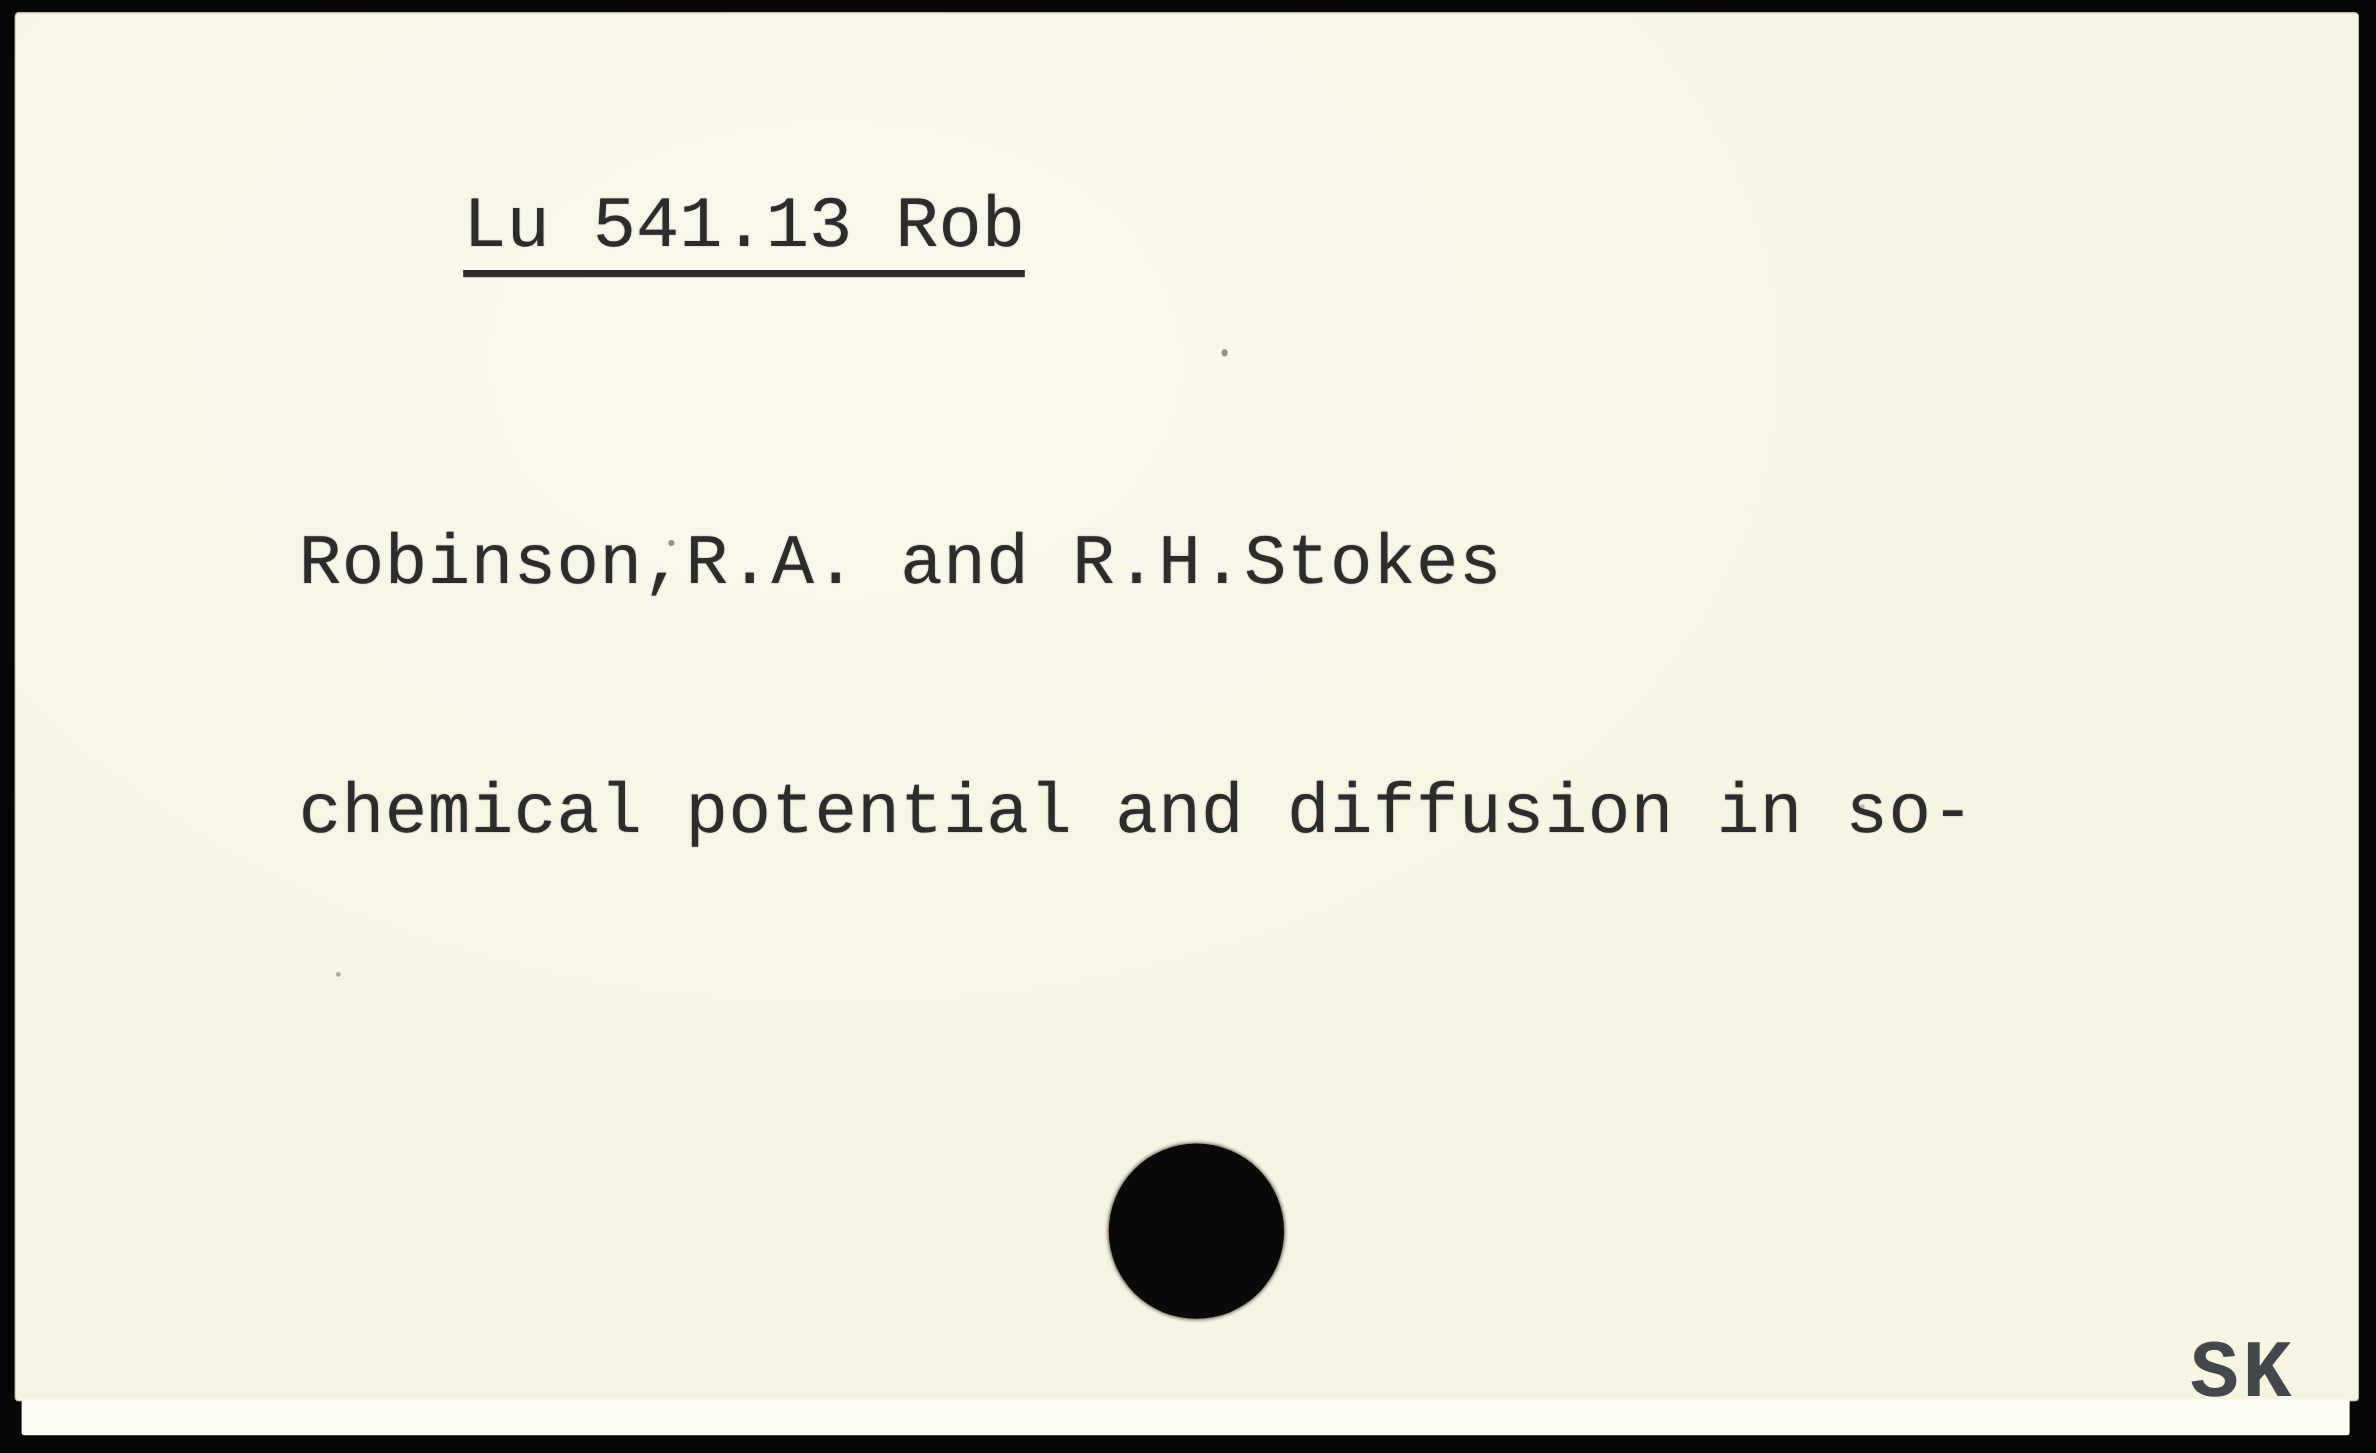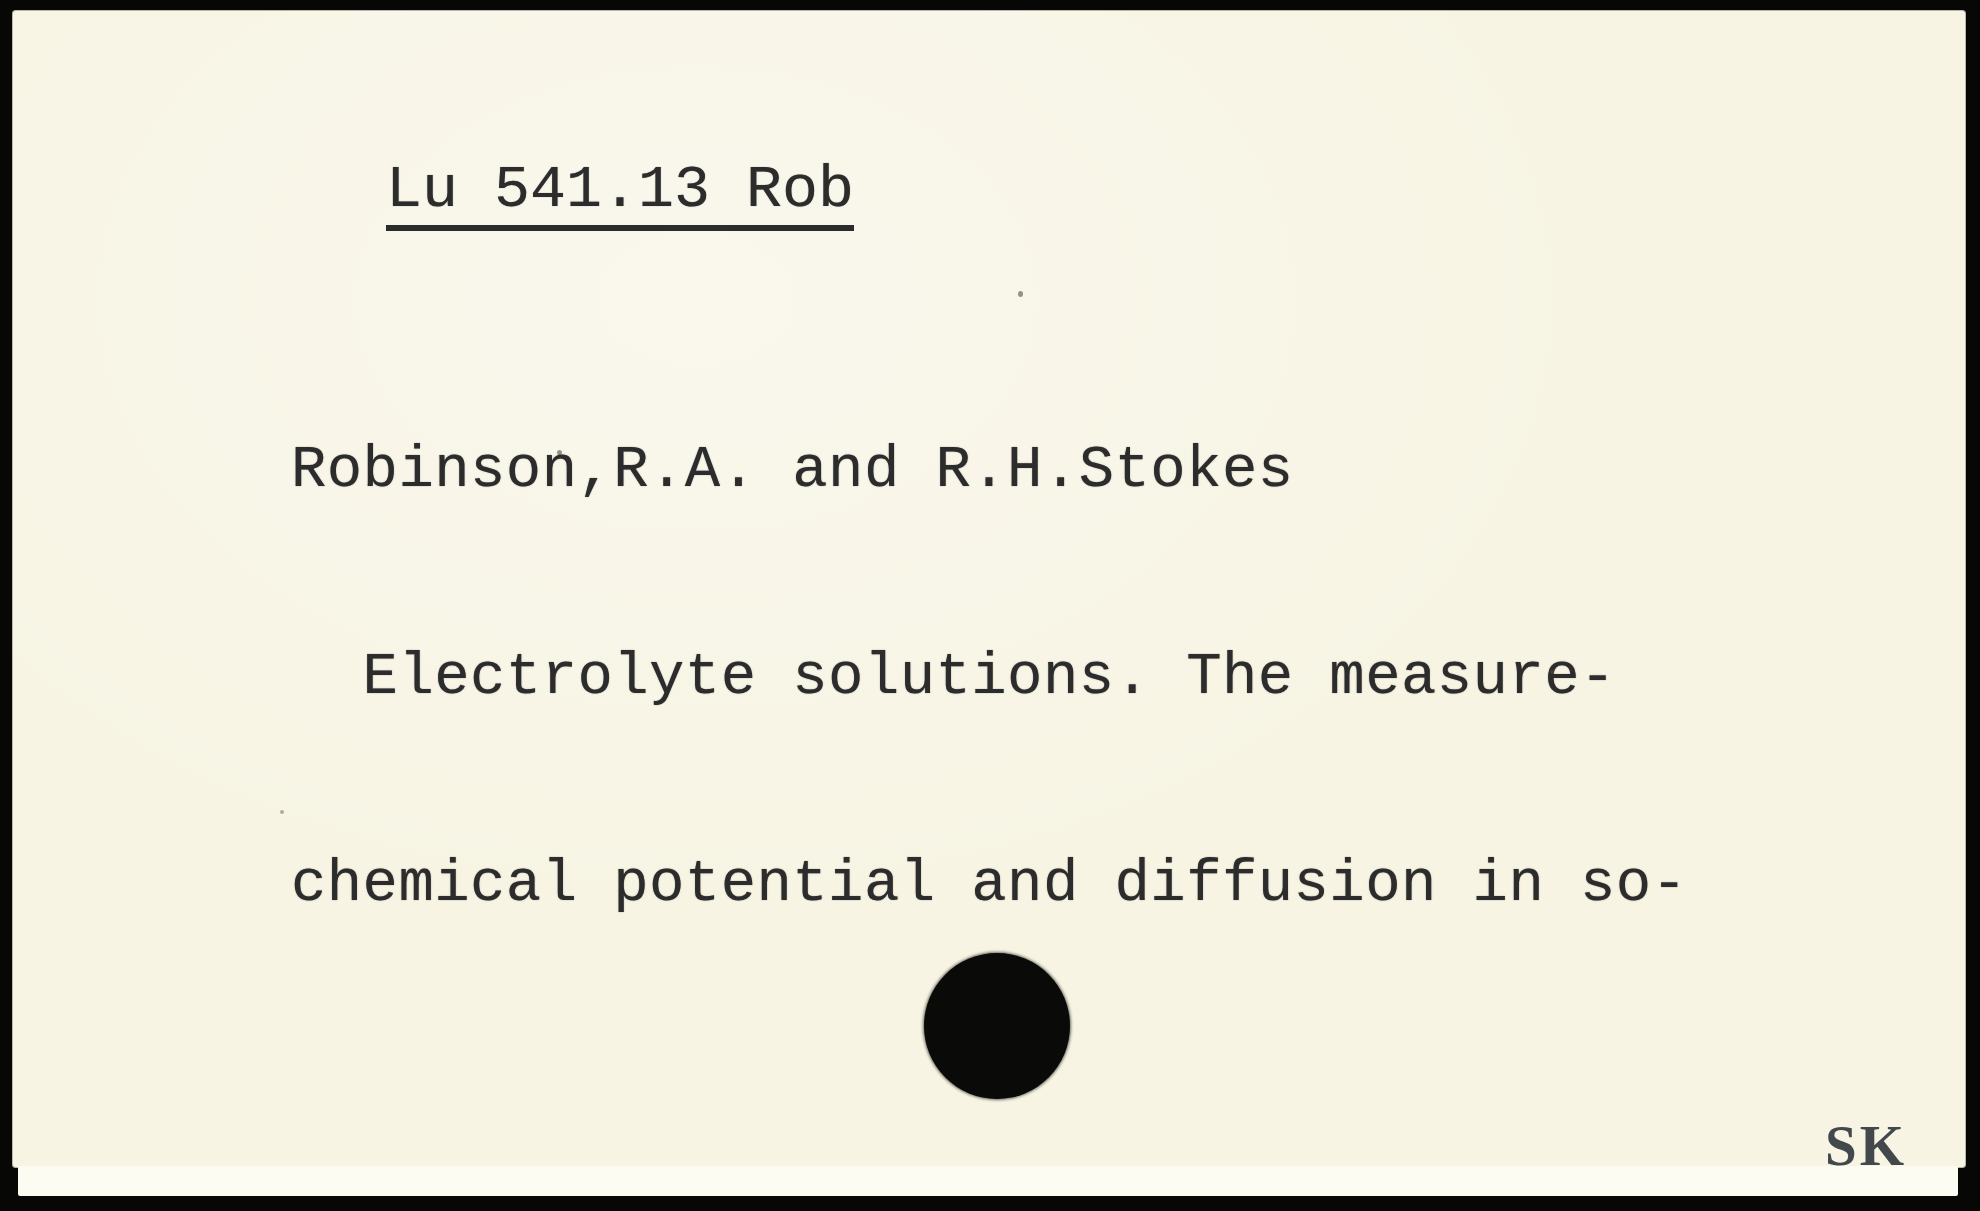--- a/index.html
+++ b/index.html
@@ -59,42 +59,42 @@
     position: absolute;
     left: 237px;
     top: 288px;
     font-size: 59px;
     line-height: 69px;
     letter-spacing: 0.4px;
     color: var(--ink, #2c2c2c);
     text-shadow: 0 0 1.2px rgba(35,35,35,0.55);
     white-space: pre;
   }
-  .body-line { height: 69px; margin-left: 42px; }
+  .body-line { height: 69px; }
 
   
   .hole-punch {
     position: absolute;
     left: 912px;
     top: 943px;
     width: 146px;
     height: 146px;
     border-radius: 50%;
     background: #0a0a08;
     box-shadow: 0 0 3px 1px rgba(10,10,8,0.6);
   }
 
   
   .stamp {
     position: absolute;
     left: 1813px;
     top: 1096px;
-    font-family: Liberation Serif, serif;
+    font-family: Liberation Mono, monospace;
     font-weight: 700;
-    font-size: 57px;
+    font-size: 68px;
     line-height: 80px;
     letter-spacing: 3px;
     color: var(--stamp, #43484d);
   }
 
   
   .speck {
     position: absolute;
     border-radius: 50%;
     background: rgba(70, 62, 45, 0.55);
@@ -108,21 +108,20 @@
 <body>
 
 <div class="card">
 
   <div class="call-number">
     <span class="underlined">Lu 541.13 Rob</span>
   </div>
 
   <div class="body-text">
     <div class="body-line">Robinson,R.A. and R.H.Stokes</div>
-    <div class="body-line">  Electrolyte solutions. The measure-</div>
     <div class="body-line">chemical potential and diffusion in so-</div>
     
     
     
   </div>
 
   <div class="speck s1"></div>
   <div class="speck s2"></div>
   <div class="speck s3"></div>
   <div class="speck s4"></div>

